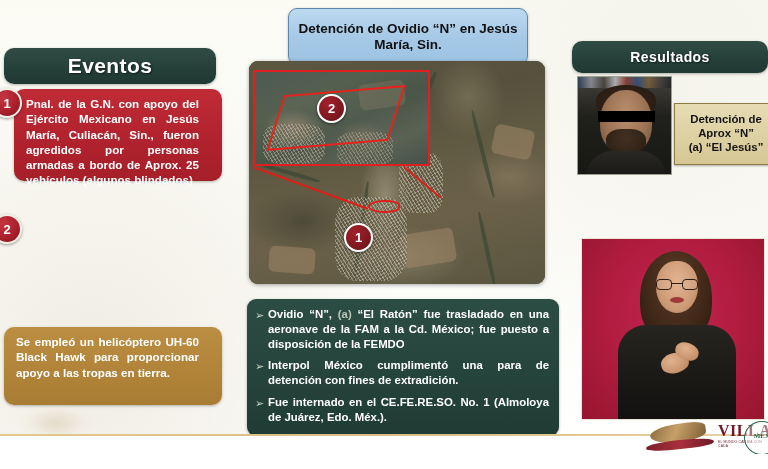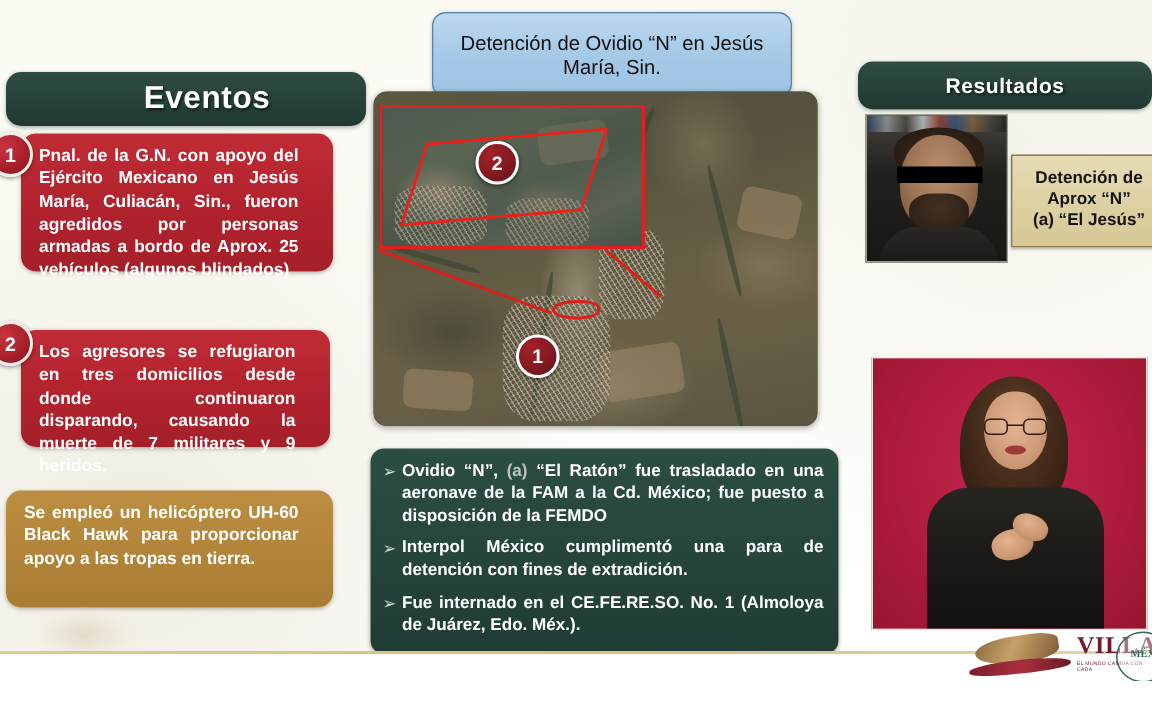--- a/index.html
+++ b/index.html
@@ -39,21 +39,21 @@
     position: absolute;
     left: 288px; top: 8px;
     width: 240px; height: 57px;
     background: linear-gradient(180deg,#bcd9ef 0%, #a4c8e6 55%, #9fc5e4 100%);
     border: 1.6px solid #5a86ad;
     border-radius: 9px;
     box-shadow: 0 1px 3px rgba(0,0,0,0.25);
     display: flex; align-items: center; justify-content: center;
     text-align: center;
     color: #111111;
-    font-weight: normal;
+    font-weight: bold;
     font-size: 13.5px;
     line-height: 1.15;
     padding: 0 8px;
     box-sizing: border-box;
   }
 
   
   .sec-header {
     position: absolute;
     background: linear-gradient(180deg,#2f4c44 0%, #26413a 55%, #1f3832 100%);
@@ -62,21 +62,20 @@
     font-weight: bold;
     display: flex; align-items: center; justify-content: center;
     letter-spacing: 0.4px;
     text-shadow: 1px 1px 2px rgba(0,0,0,0.55);
     box-shadow: 0 1px 3px rgba(0,0,0,0.3);
   }
   #eventos-header {
     left: 4px; top: 48px;
     width: 212px; height: 36px;
     font-size: 21px;
-    padding-left: 28px;
   }
   #resultados-header {
     left: 572px; top: 41px;
     width: 196px; height: 32px;
     font-size: 14px;
   }
 
   
   .event-card {
     position: absolute;
@@ -486,21 +485,20 @@
 <div id="stage">
   <div class="bg-wash"></div>
 
   <div id="title-pill">Detención de Ovidio “N” en Jesús María, Sin.</div>
 
   <div class="sec-header" id="eventos-header">Eventos</div>
 
   <div class="event-card red" id="event-1">Pnal. de la G.N. con apoyo del Ejército Mexicano en Jesús María, Culiacán, Sin., fueron agredidos por personas armadas a bordo de Aprox. 25 vehículos (algunos blindados)</div>
   <div class="badge" id="badge-1">1</div>
 
-  <div class="event-card red" id="event-2">Los agresores se refugiaron en tres domicilios desde donde continuaron disparando, causando la muerte de 7 militares y 9 heridos.</div>
   <div class="badge" id="badge-2">2</div>
 
   <div class="event-card tan" id="event-3">Se empleó un helicóptero UH-60 Black Hawk para proporcionar apoyo a las tropas en tierra.</div>
 
   <div id="wm-seal-faint"></div>
 
   <div id="map-card">
     <div class="sat"></div>
 
     <div class="sat-streak" style="left:170px;top:8px;width:5px;height:70px;transform:rotate(24deg);"></div>

